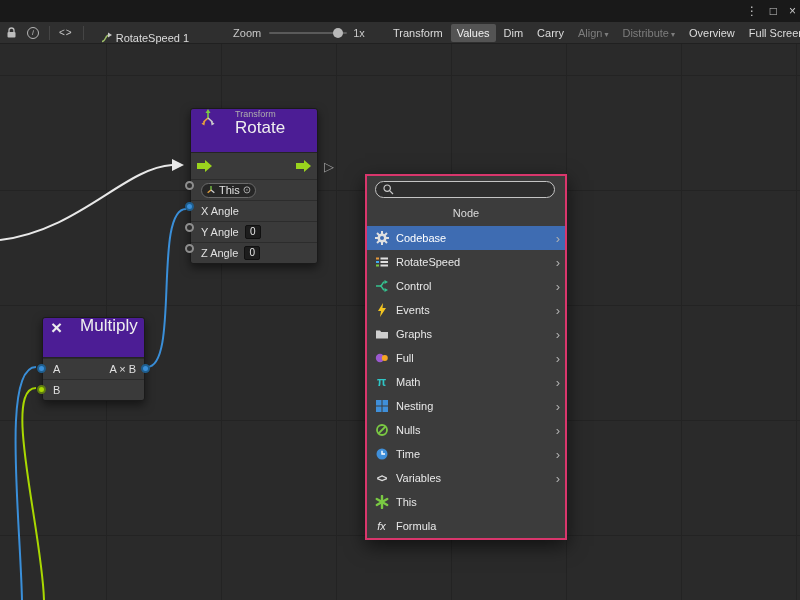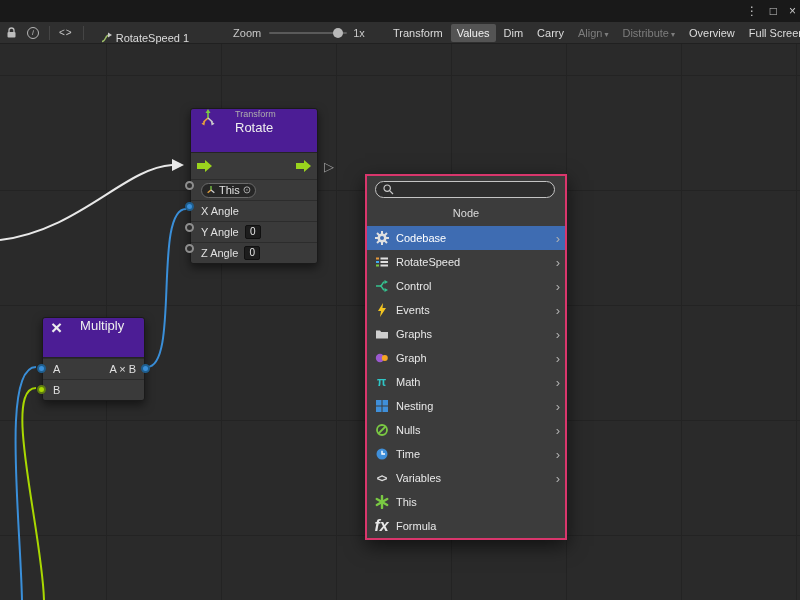--- a/index.html
+++ b/index.html
@@ -45,21 +45,21 @@
   .wires { position:absolute; top:0; left:0; z-index:1; pointer-events:none; }
 
   
   .node { position:absolute; z-index:2; background:#3a3a3a; border:1px solid #1a1a1a; border-radius:3px;
           box-shadow:0 4px 10px rgba(0,0,0,.5); font-size:11px; color:#e0e0e0; }
   .node-header { background:#4c1d95; border-bottom:1px solid #242424; border-radius:3px 3px 0 0;
                  display:flex; align-items:flex-start; gap:18px; padding:0 8px; }
   .rotate-node { left:190px; top:64px; width:128px; }
   .rotate-node .node-header { height:44px; }
   .ncat { font-size:9px; color:#aeaeae; line-height:11px; }
-  .ntitle { font-size:13px; color:#efefef; line-height:15px; }
+  .ntitle { font-size:17px; color:#efefef; line-height:15px; }
   .flow-row { position:relative; height:26px; }
   .flow-arrow { position:absolute; top:7px; }
   .flow-arrow.in { left:6px; } .flow-arrow.out { right:6px; }
   .port-row { height:21px; display:flex; align-items:center; padding:0 8px 0 10px; border-top:1px solid #2c2c2c; }
   .this-pill { display:flex; align-items:center; gap:3px; height:15px; background:#262626;
                border:1px solid #6a6a6a; border-radius:8px; padding:0 4px; }
   .this-pill .tgt { font-size:10px; color:#bdbdbd; line-height:10px; }
   .valbox { width:16px; height:14px; margin-left:6px; background:#1d1d1d; border:1px solid #101010;
             border-radius:2px; font-size:10px; line-height:12px; text-align:center; color:#e6e6e6; }
   .port { position:absolute; width:9px; height:9px; border-radius:50%; z-index:3; }
@@ -80,21 +80,21 @@
   .finder-search { display:flex; align-items:center; gap:4px; height:17px; margin:5px 10px 3px 8px;
                    border:1px solid #c4c4c4; border-radius:9px; background:#2d2d2d; padding:0 7px; }
   .finder-search input { flex:1; min-width:0; background:transparent; border:none; outline:none;
                          color:#eee; font-size:11px; font-family:"Liberation Sans", sans-serif; }
   .finder-header { height:25px; line-height:25px; text-align:center; font-size:11px; color:#dcdcdc; }
   .fitem { display:flex; align-items:center; height:24px; padding:0 5px 0 7px; gap:7px; font-size:11px; color:#e8e8e8; }
   .fitem.selected { background:#3e6cb2; color:#ffffff; }
   .ficon { width:15px; display:inline-flex; justify-content:center; align-items:center; }
   .glyph-teal { color:#2fc6c6; font-weight:bold; font-size:12px; }
   .glyph-white { color:#e0e0e0; font-weight:bold; font-size:10px; letter-spacing:-1px; }
-  .glyph-fx { color:#e8e8e8; font-style:italic; font-weight:bold; font-size:16px; }
+  .glyph-fx { color:#e8e8e8; font-style:italic; font-weight:normal; font-size:11px; }
   .fchev { margin-left:auto; color:#b0b0b0; font-size:13px; line-height:13px; }
 </style>
 </head>
 <body>
 
 <div class="page">
 
   <div class="tabbar">
     <div class="wincontrols">
       <span>⋮</span>
@@ -295,21 +295,21 @@
           <span class="fchev">›</span>
         </div>
 
         <div class="fitem">
           <span class="ficon">
             <svg width="14" height="14">
                 <circle cx="5" cy="7" r="4.2" fill="#9b59d0"></circle>
                 <circle cx="9.8" cy="7" r="3" fill="#f5a623"></circle>
               </svg>
           </span>
-          <span class="flabel">Graph</span>
+          <span class="flabel">Full</span>
           <span class="fchev">›</span>
         </div>
 
         <div class="fitem">
           <span class="ficon glyph-teal">π</span>
           <span class="flabel">Math</span>
           <span class="fchev">›</span>
         </div>
 
         <div class="fitem">

